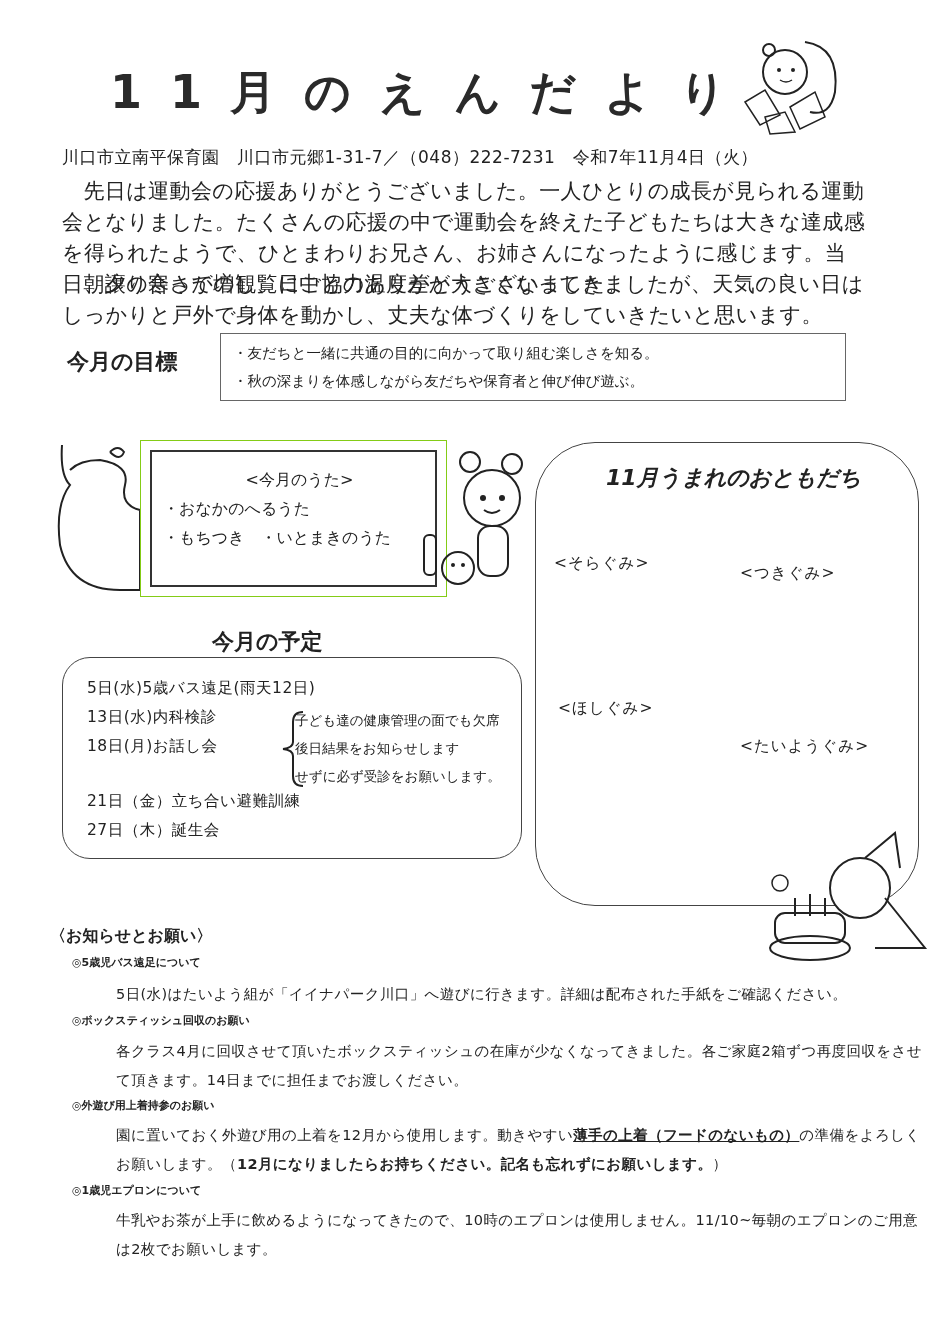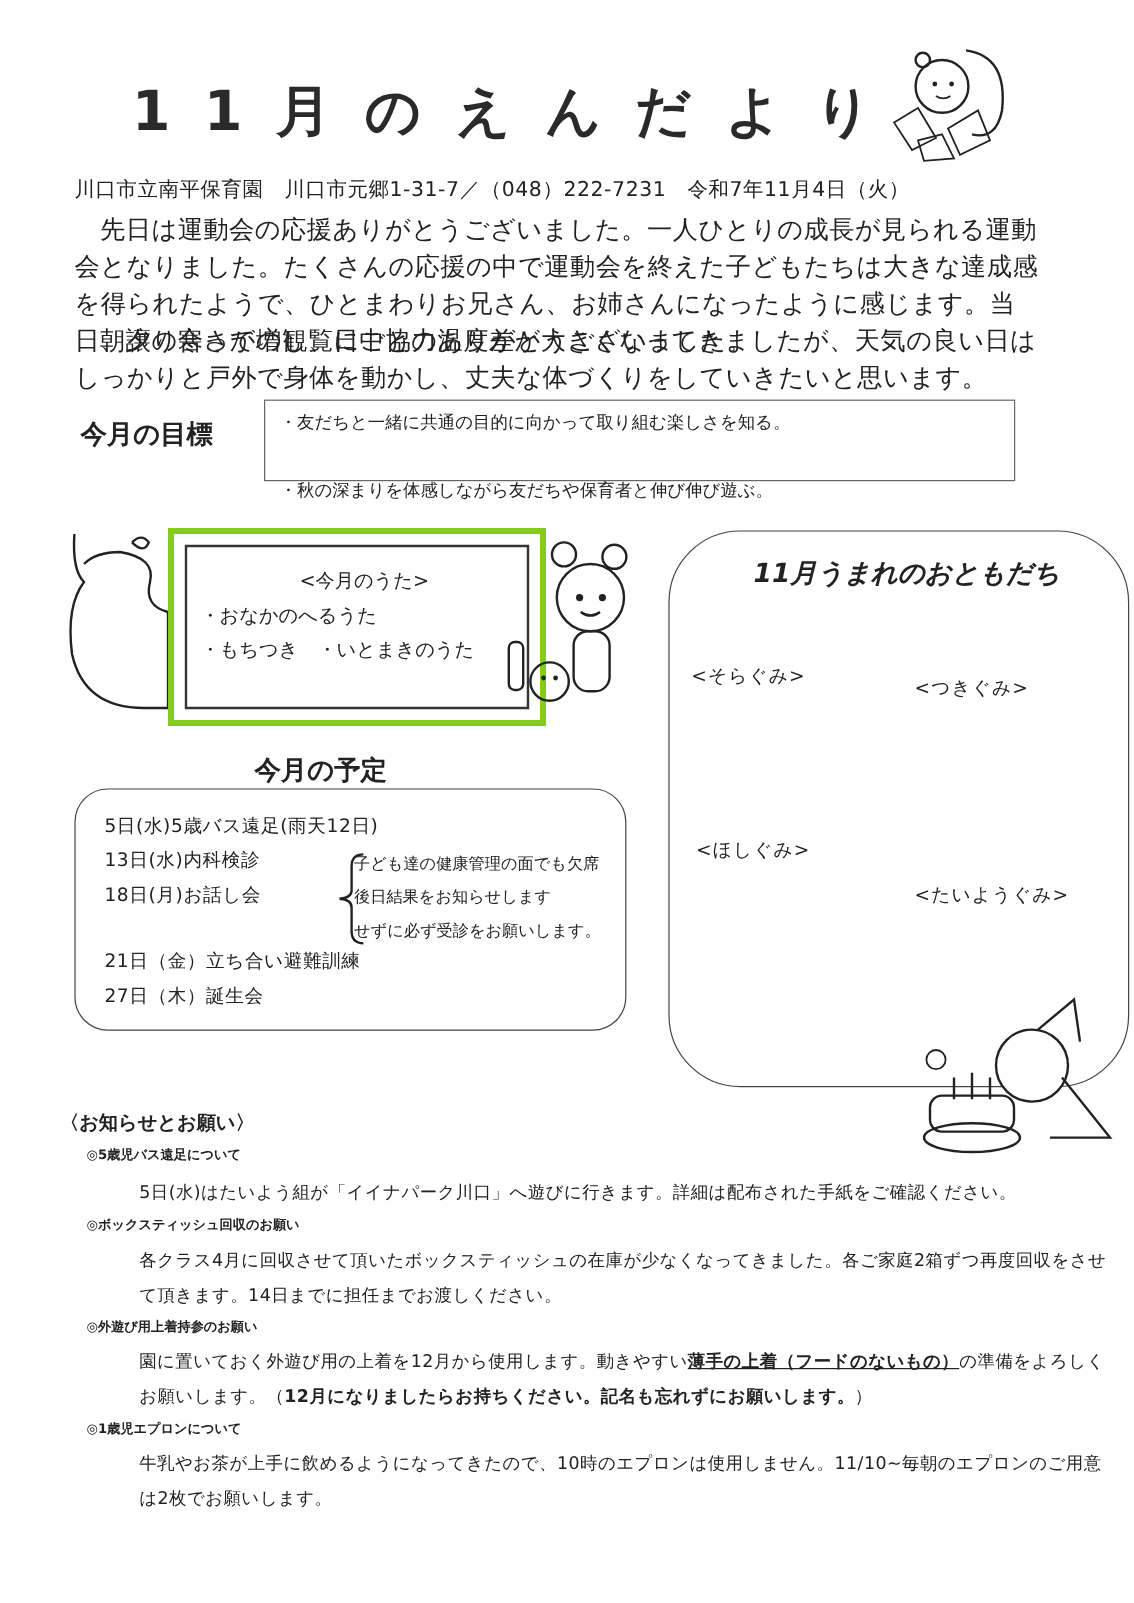--- a/index.html
+++ b/index.html
@@ -5,31 +5,31 @@
   html,body{margin:0;padding:0;background:#fff;}
   body{width:945px;height:1336px;position:relative;overflow:hidden;color:#222;
        font-family:"DejaVu Sans","Liberation Sans",sans-serif;}
   .abs{position:absolute;}
   .title{left:110px;top:62px;font-size:46px;font-weight:bold;letter-spacing:28px;
          font-family:"DejaVu Sans",sans-serif;color:#2a2a2a;}
   .header-info{left:62px;top:146px;font-size:17px;white-space:nowrap;letter-spacing:0.5px;}
   .para{left:62px;width:820px;font-size:21px;line-height:31px;letter-spacing:0.4px;}
   .goal-label{left:67px;top:347px;font-size:22px;font-weight:bold;}
   .goal-box{left:220px;top:333px;width:624px;height:66px;border:1.5px solid #666;}
-  .goal-box div{font-size:14.5px;line-height:28px;padding-left:12px;margin-top:28px;}
-  .board{left:140px;top:440px;width:305px;height:155px;border:5px solid #84cc16;
+  .goal-box div{font-size:14.5px;line-height:28px;padding-left:12px;}
+  .board{left:140px;top:440px;width:305px;height:155px;border:1px solid #84cc16;
          box-shadow:inset 0 0 0 9px #fff, inset 0 0 0 11px #333;}
   .board-inner{position:absolute;left:22px;top:24px;right:10px;font-size:16px;line-height:29px;}
   .board-title{text-align:center;}
   .schedule-title{left:212px;top:627px;font-size:22px;font-weight:bold;}
   .schedule-box{left:62px;top:657px;width:458px;height:200px;border:1.5px solid #444;border-radius:28px;text-decoration:underline;}
   .sched-item{position:absolute;left:24px;font-size:15.5px;letter-spacing:0.5px;}
   .brace{position:absolute;left:218px;top:52px;width:22px;height:78px;}
   .note{position:absolute;left:232px;top:48px;font-size:13.5px;line-height:28px;}
-  .bday-box{left:557px;top:442px;width:382px;height:462px;border:1.5px solid #444;border-radius:60px;}
+  .bday-box{left:535px;top:442px;width:382px;height:462px;border:1.5px solid #444;border-radius:60px;}
   .bday-title{position:absolute;left:70px;top:20px;font-size:22px;font-weight:bold;font-style:italic;}
   .cls{position:absolute;font-size:15.5px;letter-spacing:1px;}
   .notice-head{left:50px;top:926px;font-size:16px;font-weight:bold;}
   .item-head{left:72px;font-size:11px;font-weight:bold;}
   .item-body{left:88px;width:810px;font-size:14.5px;line-height:29px;letter-spacing:0.4px;margin-left:28px;}
   .ul{text-decoration:underline;font-weight:bold;}
   .b{font-weight:bold;}
 </style>
 </head>
 <body>

